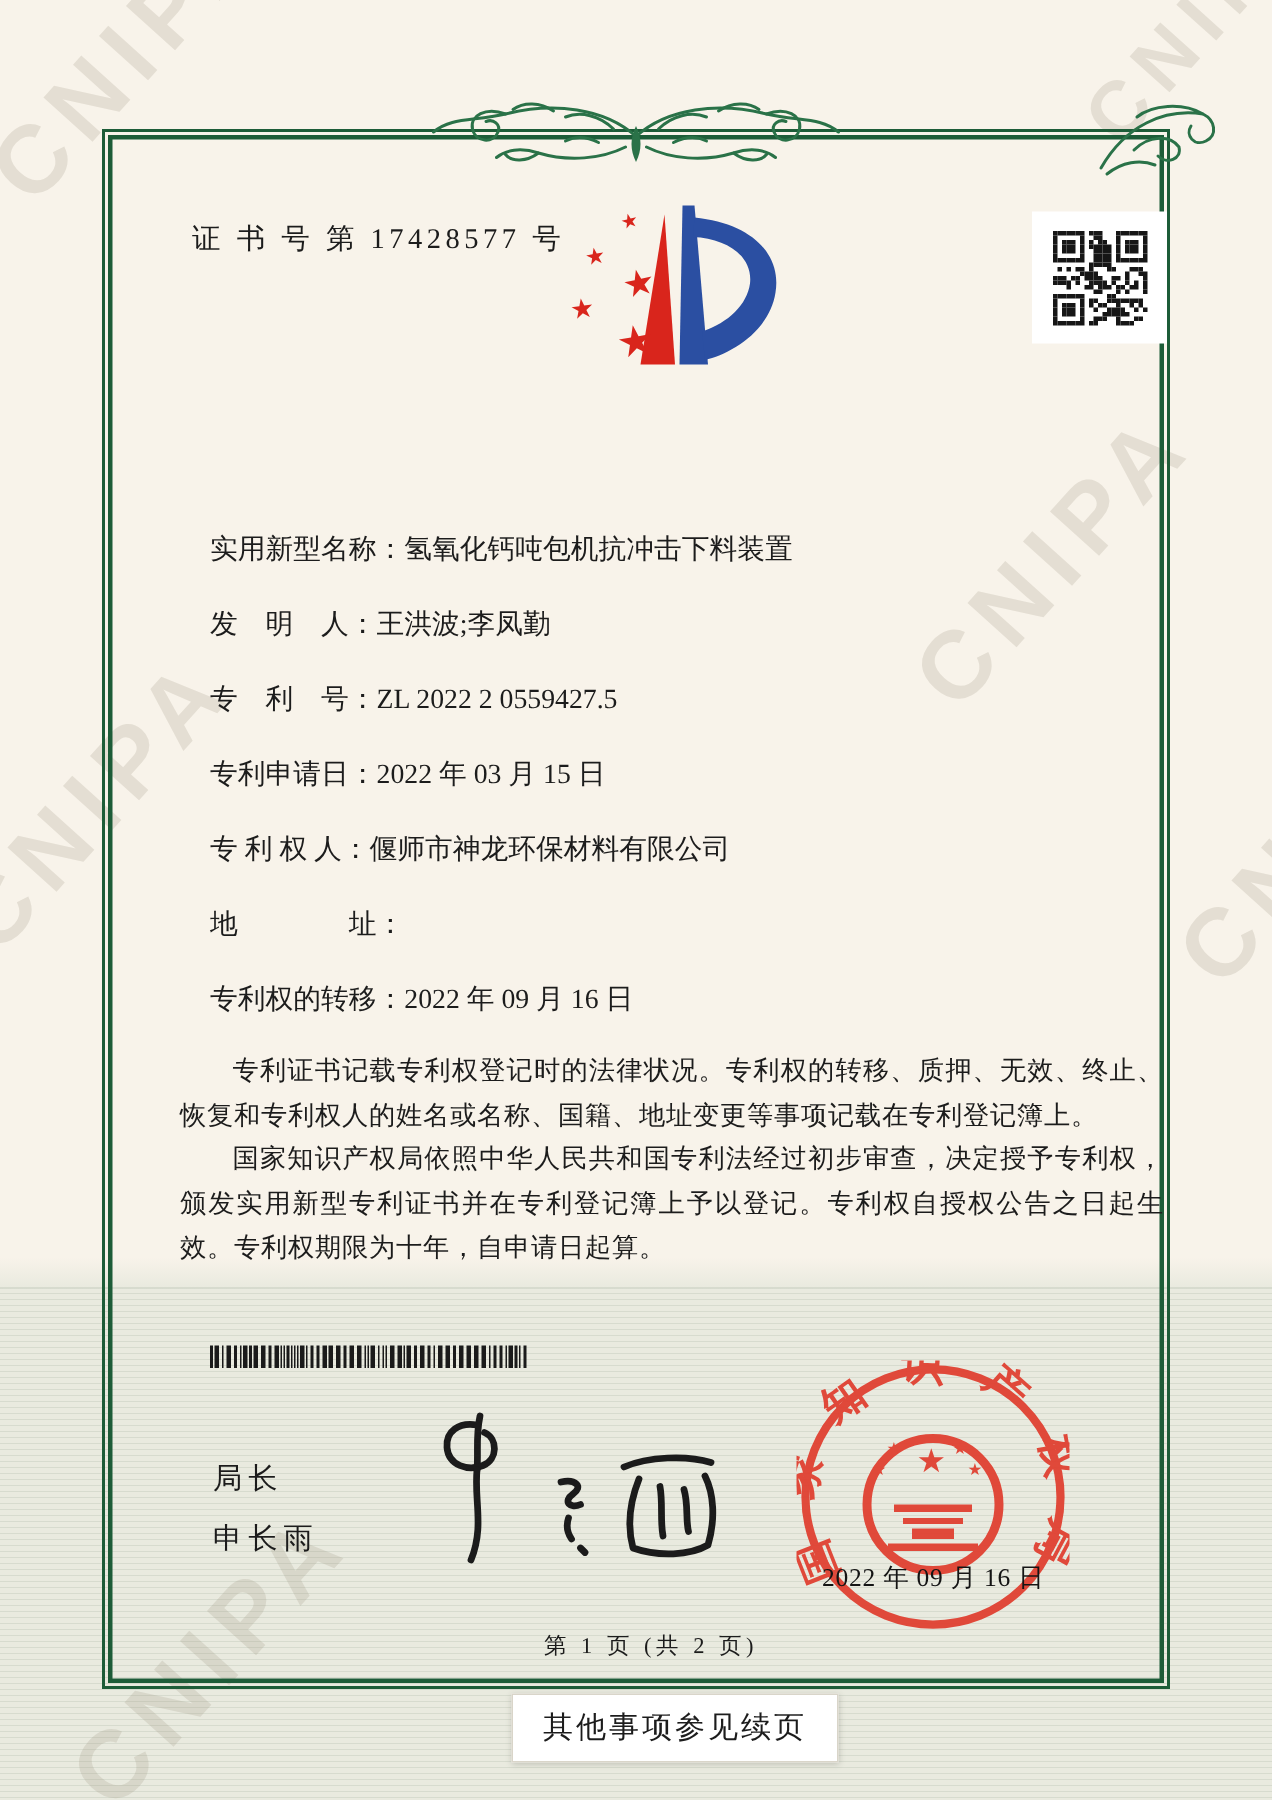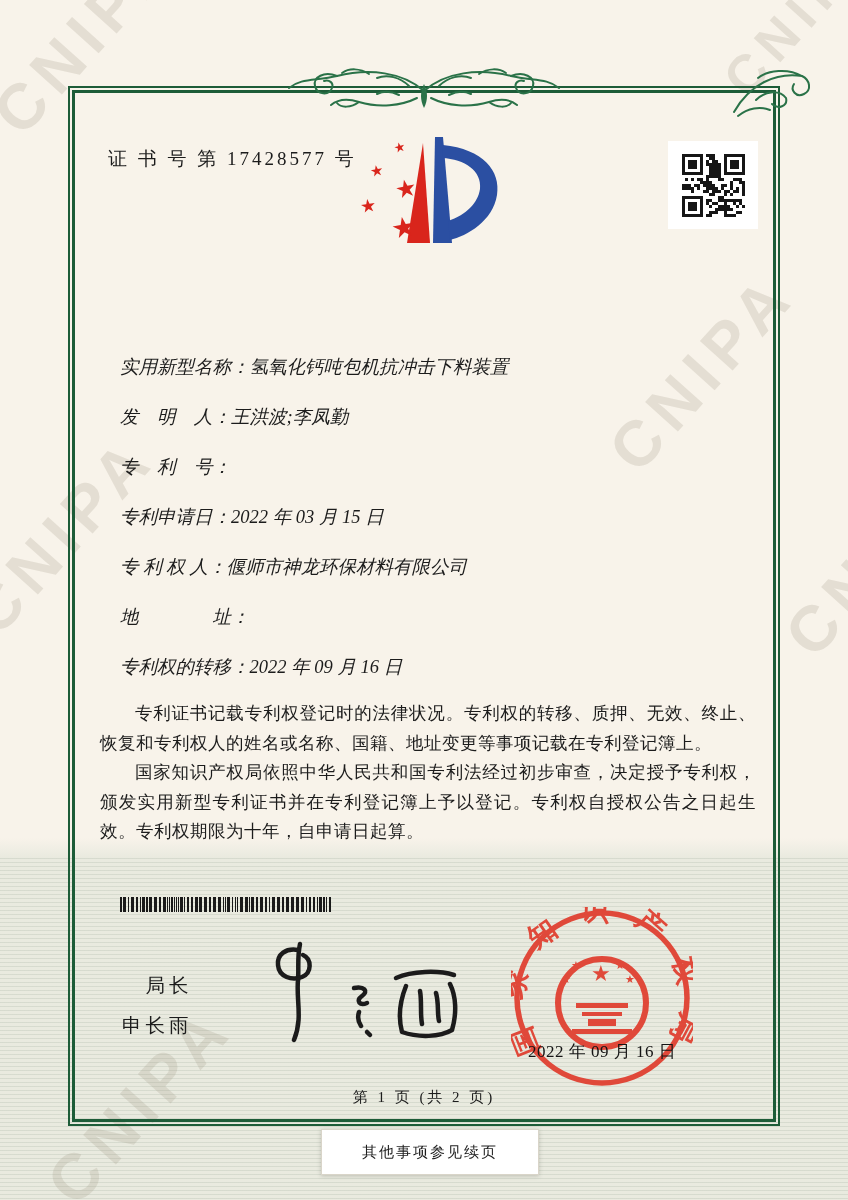--- a/index.html
+++ b/index.html
@@ -32,70 +32,70 @@
   .frame{
     position:absolute; left:68px; top:86px; width:712px; height:1040px;
     border:2px solid #1d5c38; z-index:2; box-sizing:border-box;
   }
   .frame-inner{
     position:absolute; left:2px; top:2px; right:2px; bottom:2px;
     border:3px solid #1d5c38;
   }
   .ornament{position:absolute; z-index:3;}
   
-  .content{position:absolute; inset:0; z-index:4;}
+  .content{position:absolute; inset:0; z-index:4;margin-left:20px;}
   .cert-no{
     position:absolute; left:108px; top:146px;
     font-size:19px; letter-spacing:3px;
   }
   .logo{position:absolute; left:353px; top:133px;}
   .qr-box{
     position:absolute; left:668px; top:141px; width:90px; height:88px;
     background:#fff; display:flex; align-items:center; justify-content:center;
   }
   .qr{
     display:grid; grid-template-columns:repeat(21,3px);
     grid-template-rows:repeat(21,3px);
   }
   .qr div{width:3px;height:3px;}
   .qr .d{background:#161616;}
   .title{
     position:absolute; left:0; right:0; top:247px; text-align:center;
     font-size:45px; font-weight:bold; letter-spacing:12px;
   }
   .fields{position:absolute; left:120px; top:354px; font-size:18.5px;}
-  .frow{height:26px; line-height:26px; margin-bottom:24px; white-space:pre; display:flex;font-style:italic;}
+  .frow{height:26px; line-height:26px; margin-bottom:24px; white-space:pre; display:flex;}
   .grant-group{margin-left:78px; white-space:pre;}
   .paras{
     position:absolute; left:100px; top:699px; width:656px;
     font-size:17.5px; line-height:29.5px; text-align:justify;
   }
   .paras p{margin:0; text-indent:2em; letter-spacing:0.5px;}
   .barcode{
     position:absolute; left:120px; top:897px; height:15px;
     display:flex; align-items:stretch;
   }
   .barcode i{display:block; background:#1a1a1a;}
-  .officials{position:absolute; left:122px; top:972px; font-size:19.5px; letter-spacing:4px;text-align:right;}
+  .officials{position:absolute; left:122px; top:972px; font-size:19.5px; letter-spacing:4px;}
   .officials div{margin-bottom:13px;}
   .signature{position:absolute; left:248px; top:938px;}
   .seal{position:absolute; left:511px; top:907px;}
   .seal-date{
     position:absolute; left:528px; top:1040px; font-size:17px;
     color:#141414; letter-spacing:0.5px; white-space:pre;
   }
   .page-num{
     position:absolute; left:0; right:0; top:1088px; text-align:center;
     font-size:15px; letter-spacing:3px;
   }
   .note-box{
     position:absolute; left:321px; top:1129px; width:216px; height:44px;
     background:#ffffff; border:1px solid #d9d5c9;
     box-shadow:0 1px 4px rgba(60,60,50,0.25);
-    text-align:center; line-height:44px; font-size:15px; letter-spacing:2px;font-family:Liberation Serif, serif;
+    text-align:center; line-height:44px; font-size:20px; letter-spacing:2px;font-family:Liberation Serif, serif;
   }
 </style>
 </head>
 <body>
 
 <div class="page">
 
   <div class="guilloche"></div>
   <div class="guilloche-fade"></div>
 
@@ -604,21 +604,21 @@
 
 
     <div class="fields">
       <div class="frow">
         <span>实用新型名称：</span><span>氢氧化钙吨包机抗冲击下料装置</span>
       </div>
       <div class="frow">
         <span>发　明　人：</span><span>王洪波;李凤勤</span>
       </div>
       <div class="frow">
-        <span>专　利　号：</span>
+        <span>专　利　号：</span><span>ZL 2022 2 0559427.5</span>
       </div>
       <div class="frow">
         <span>专利申请日：</span><span>2022 年 03 月 15 日</span>
       </div>
       <div class="frow">
         <span>专 利 权 人：</span><span>偃师市神龙环保材料有限公司</span>
       </div>
       <div class="frow">
         <span>地　　　　址：</span>
       </div>

